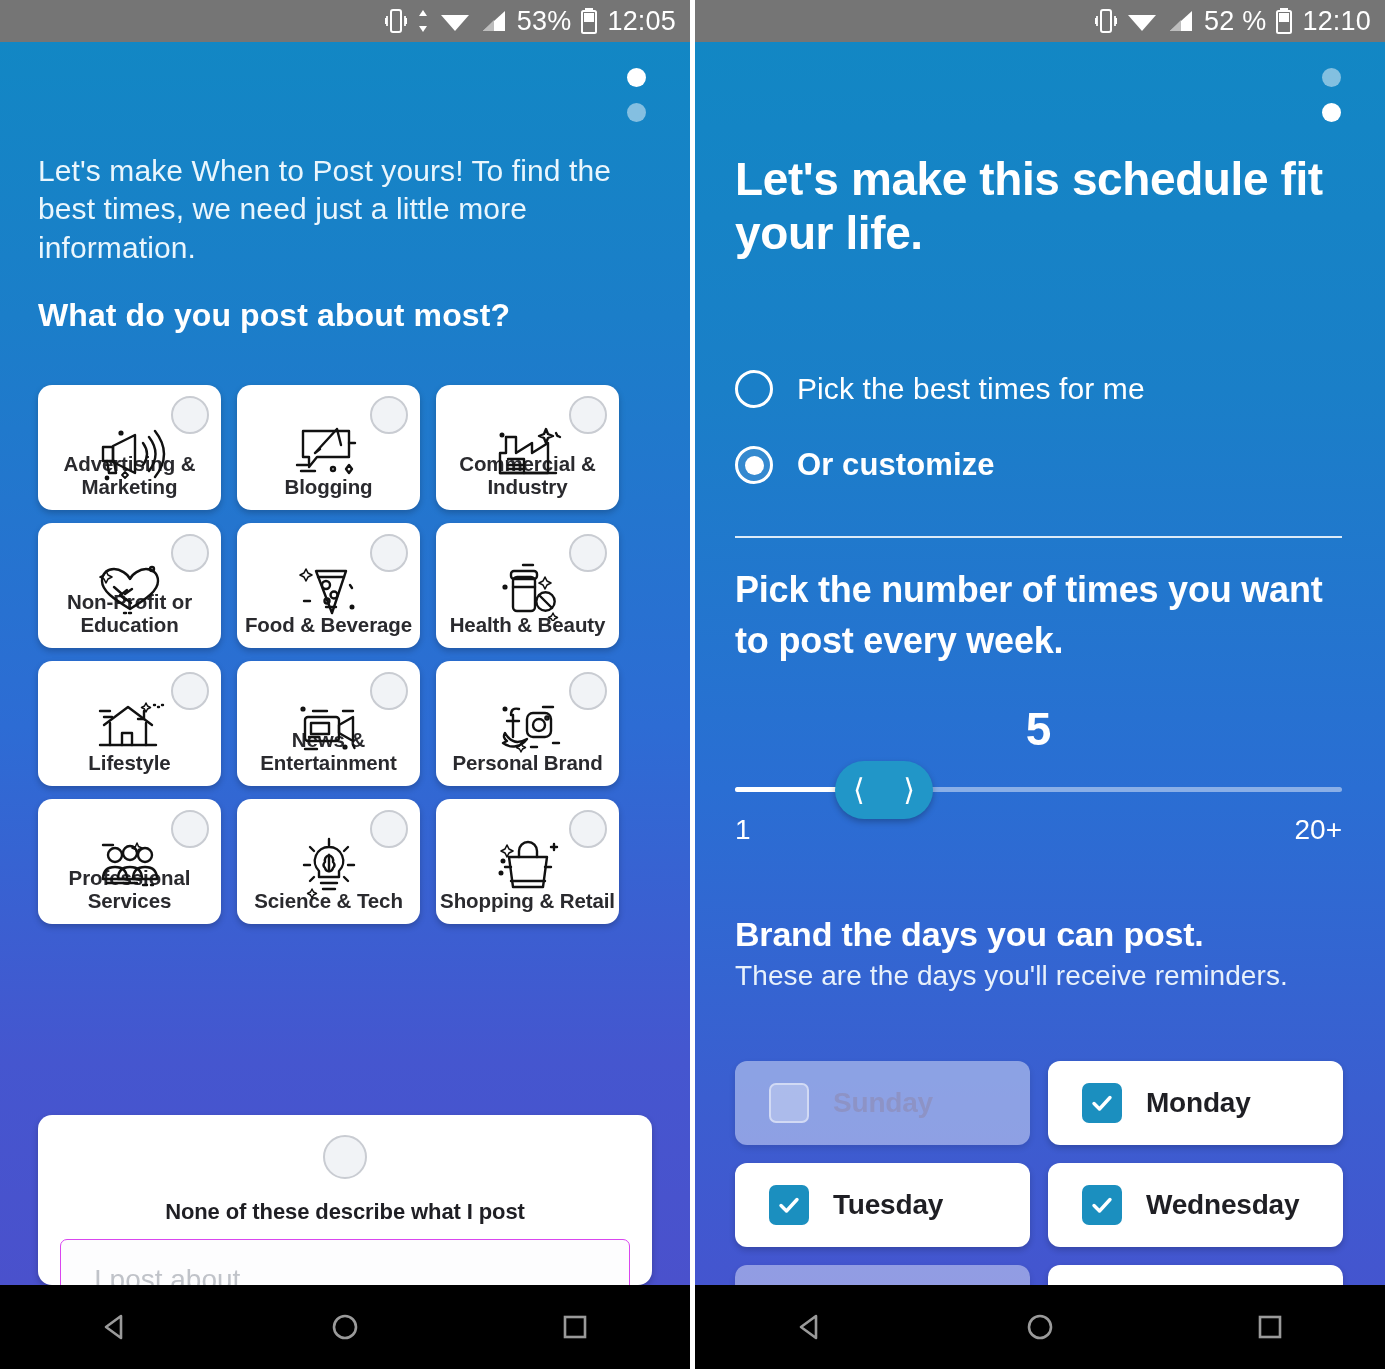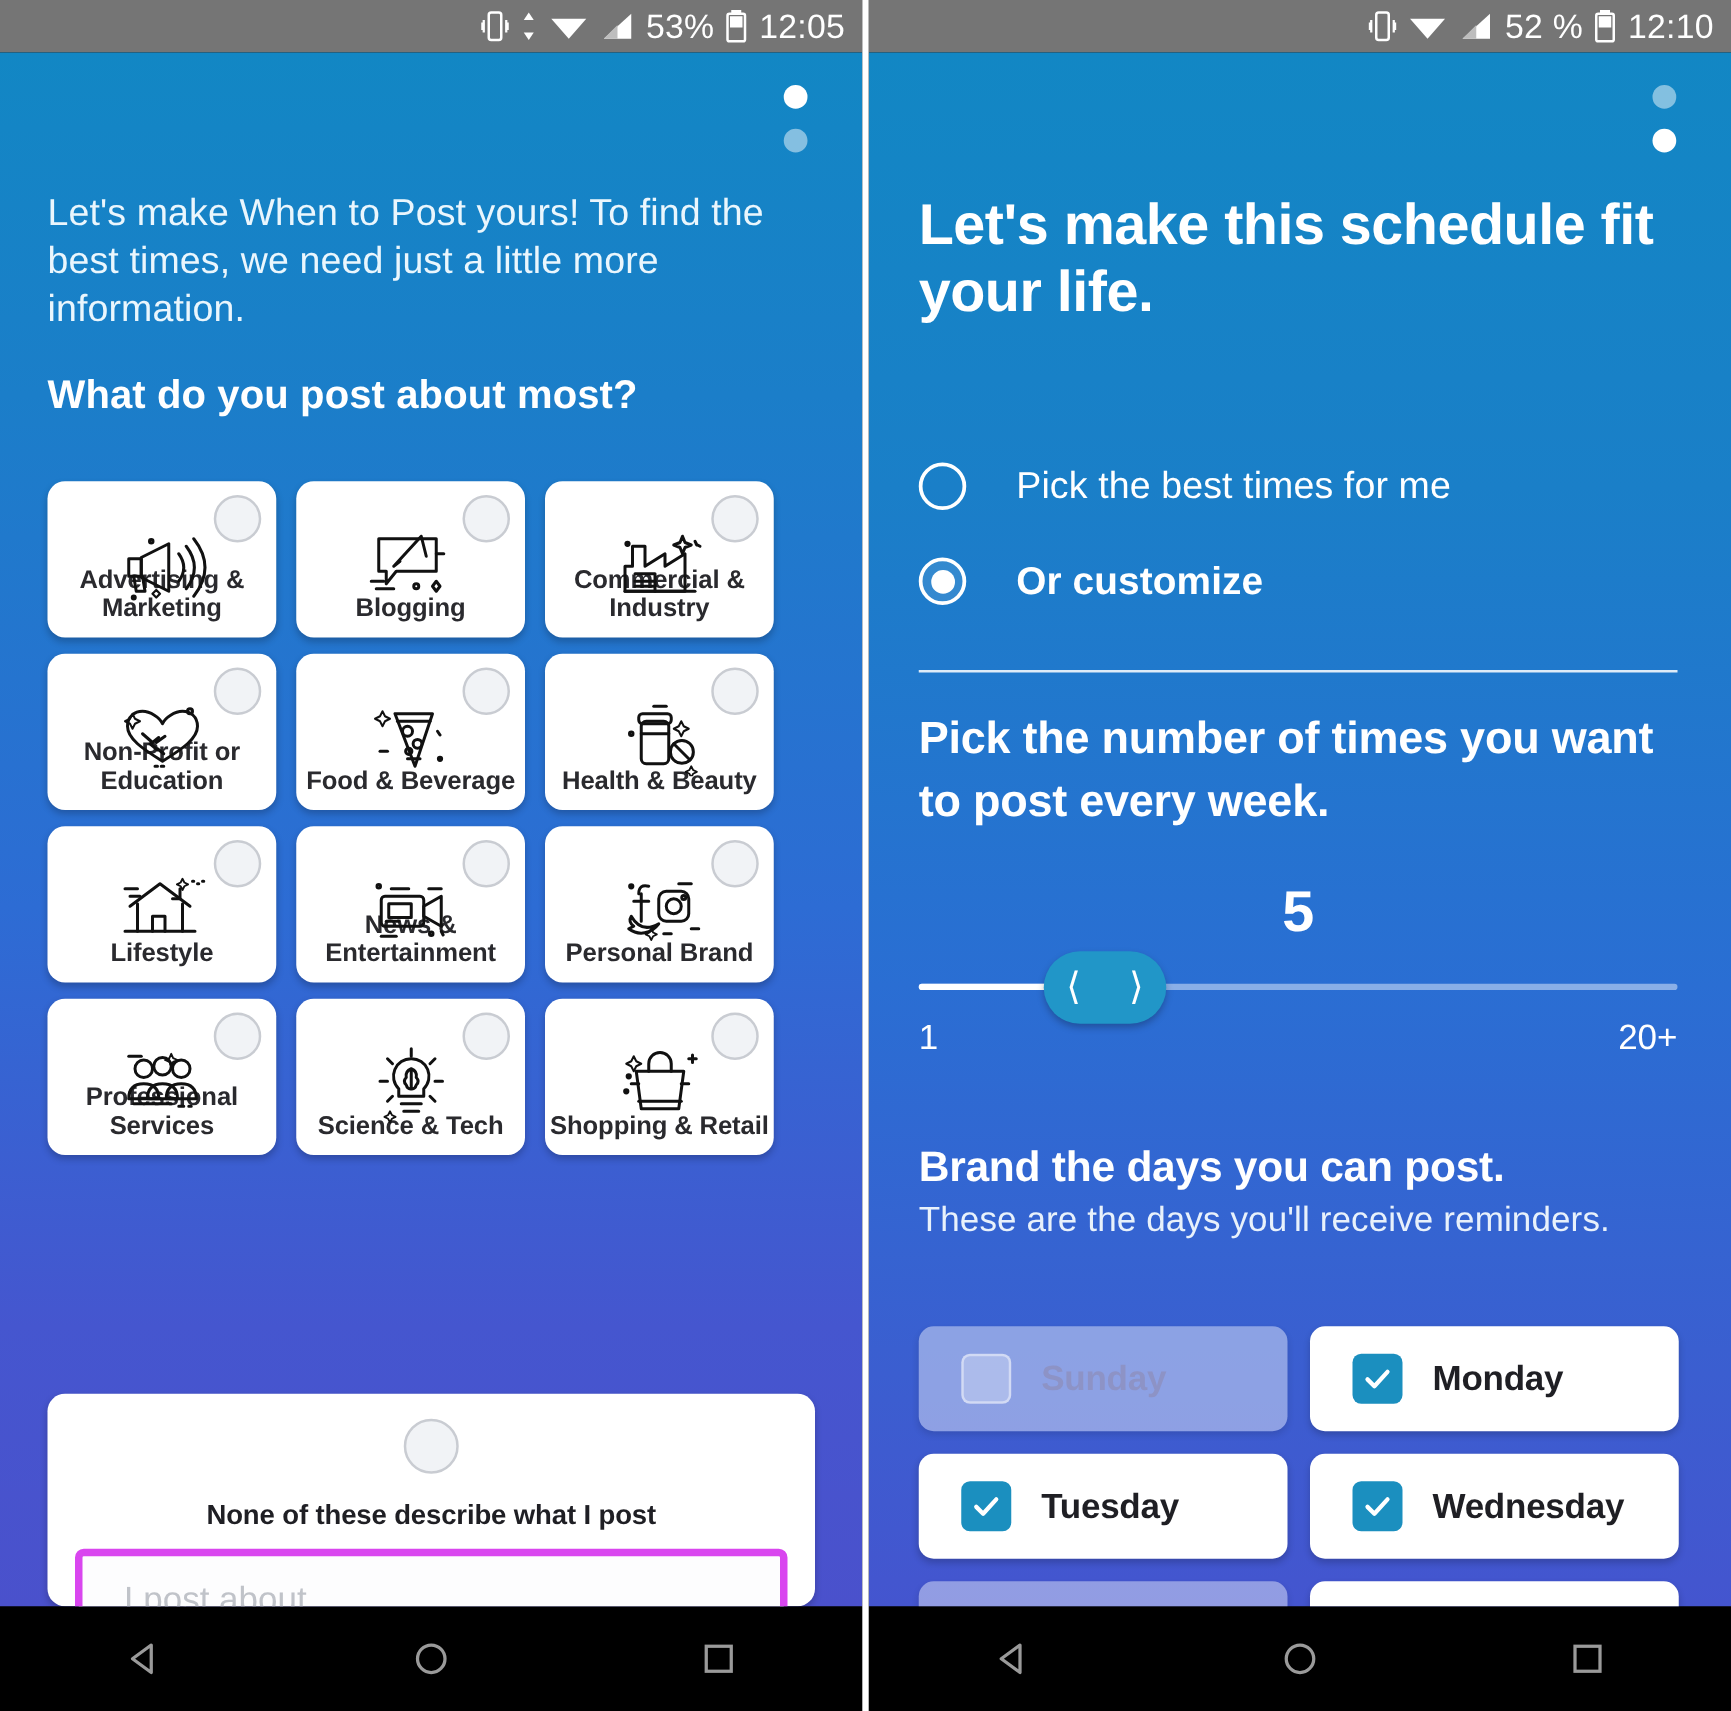--- a/index.html
+++ b/index.html
@@ -67,31 +67,31 @@
 
   .none-card {
     position: absolute; left: 38px; top: 1073px; width: 614px; height: 170px;
     background: #ffffff; border-radius: 14px; box-shadow: 0 3px 6px rgba(0,0,0,.22);
     padding: 20px 22px;
   }
   .none-row { display: flex; align-items: center; gap: 20px; flex-direction: column; }
   .none-radio { width: 44px; height: 44px; border-radius: 50%; background: #f1f3f6; border: 2px solid #c9ccd2; flex: 0 0 auto; }
   .none-label { font-size: 22px; font-weight: bold; color: #1f1f24; letter-spacing: -.1px; }
   .post-input {
-    margin-top: 14px; height: 82px; border: 6px solid #d946ef; border-radius: 7px;
+    margin-top: 14px; height: 82px; border: 1px solid #d946ef; border-radius: 7px;
     background: #fdfdfe; display: flex; align-items: center; padding-left: 33px;
     font-size: 28px; color: #c0c3c9; font-family: "Liberation Sans", sans-serif;
   }
 
   
   .r-title {
     position: absolute; left: 40px; top: 110px; width: 618px;
     color: #ffffff; font-size: 46px; font-weight: bold; line-height: 1.18; letter-spacing: -.4px;
   }
-  .radio-opt { position: absolute; left: 40px; display: flex; align-items: center; gap: 40px; }
+  .radio-opt { position: absolute; left: 40px; display: flex; align-items: center; gap: 24px; }
   .radio-opt.one { top: 328px; }
   .radio-opt.two { top: 404px; }
   .ro-circle {
     width: 38px; height: 38px; border-radius: 50%;
     border: 3px solid #ffffff; background: transparent;
     display: flex; align-items: center; justify-content: center; flex: 0 0 auto;
   }
   .ro-circle.sel { background: rgba(255,255,255,.1); }
   .ro-circle .inner { width: 19px; height: 19px; border-radius: 50%; background: #ffffff; }
   .ro-label { color: #ffffff; font-size: 30px; letter-spacing: .1px; }

